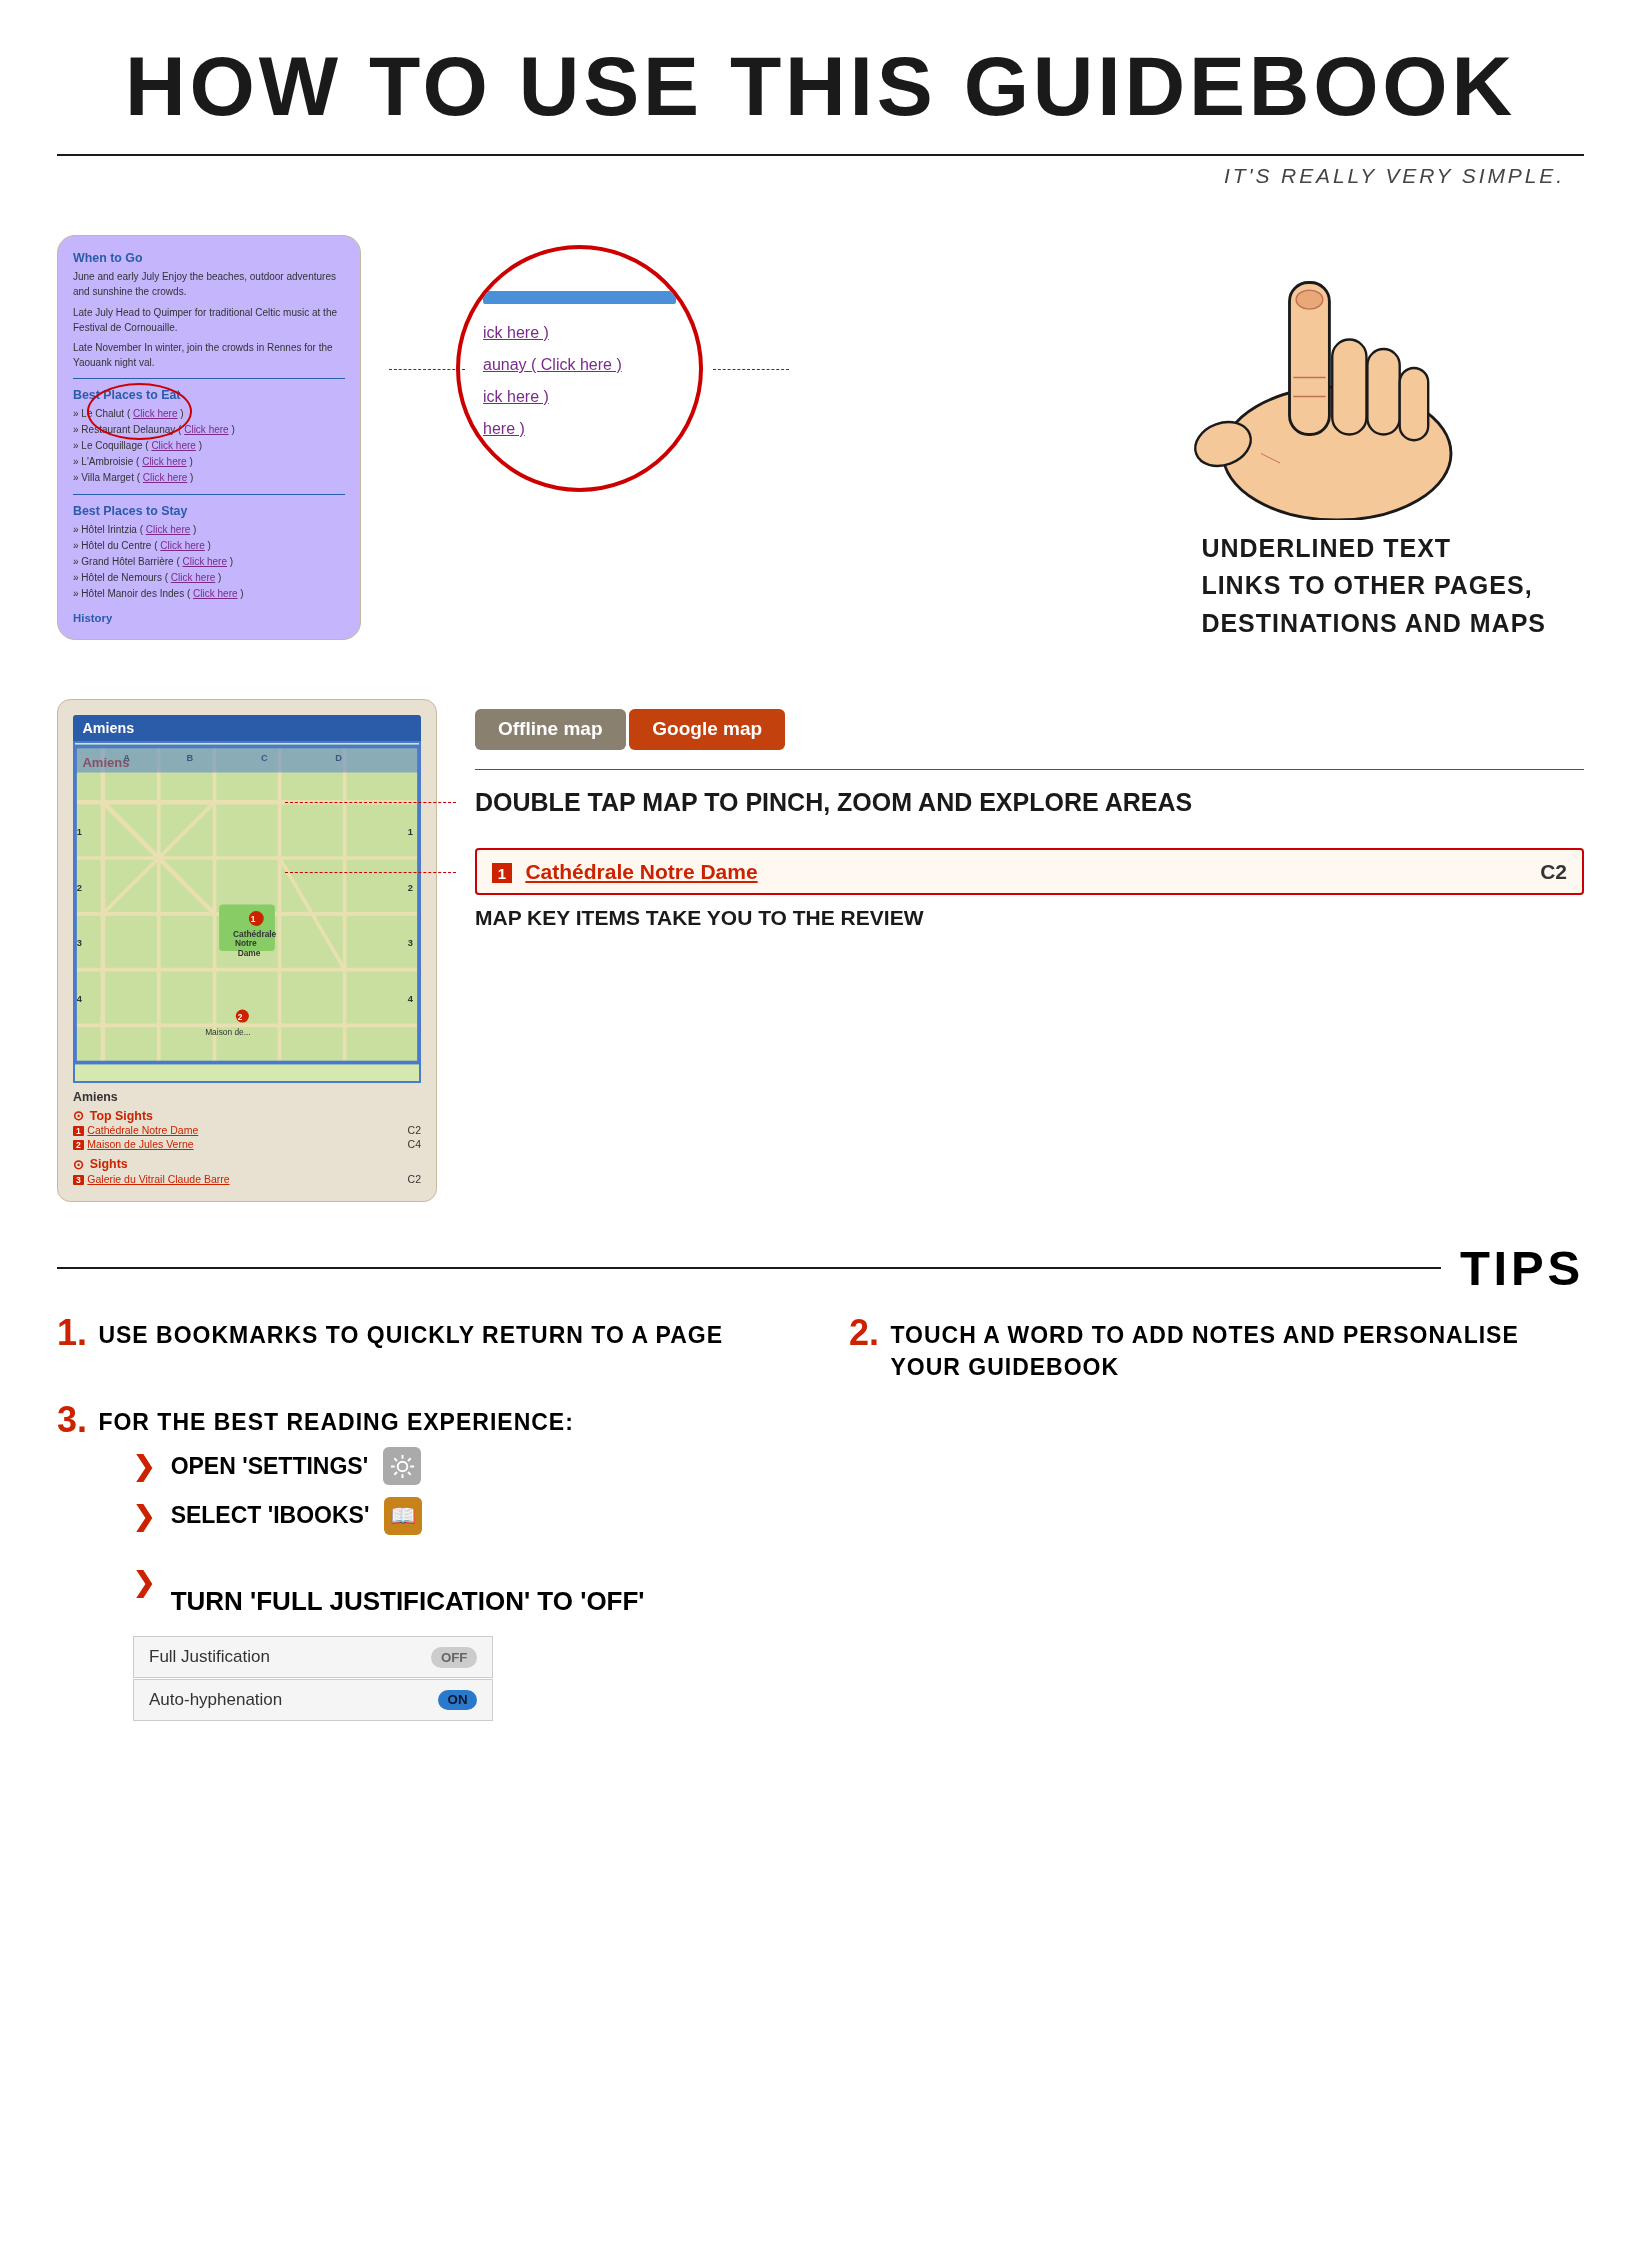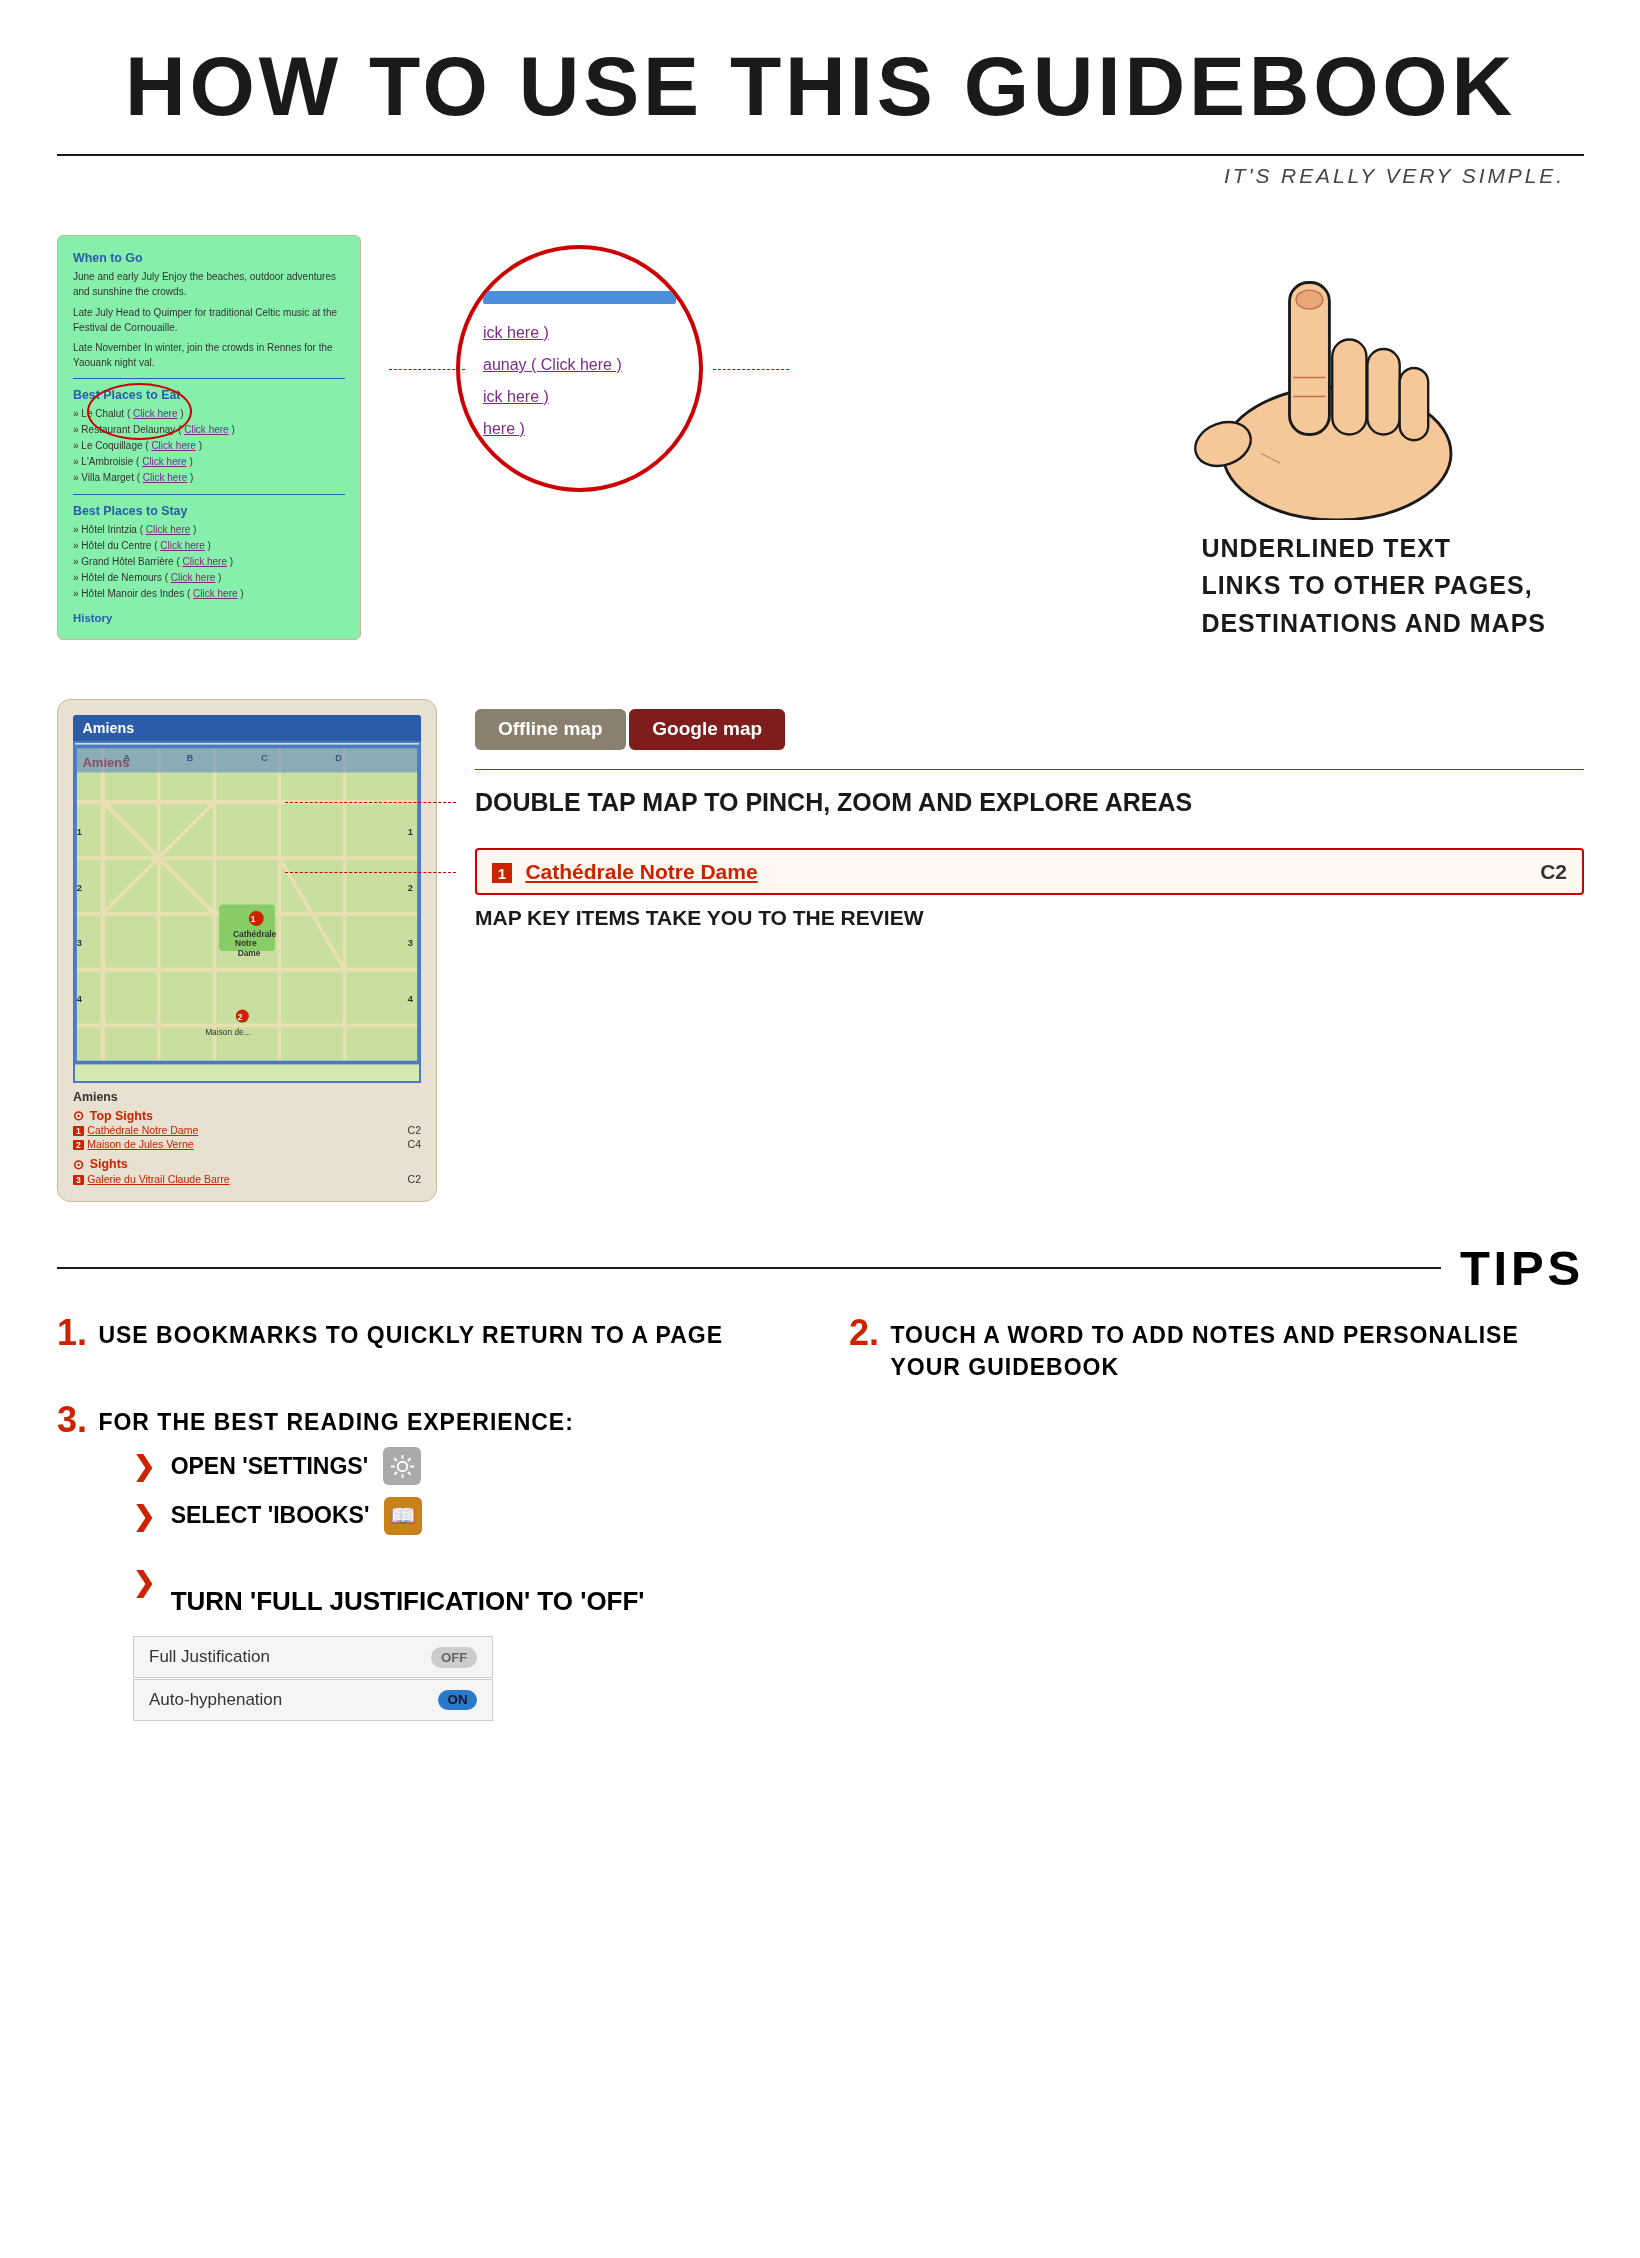--- a/index.html
+++ b/index.html
@@ -41,23 +41,23 @@
 
     
     .section1 {
       display: flex;
       flex-direction: row;
       align-items: flex-start;
       padding: 19px 57px 38px;
       gap: 0px;
     }
     .phone-mockup {
-      background: #86efac;
+      background: #c4b5fd;
       border: 1.9px solid #c8b89a;
-      border-radius: 6px;
+      border-radius: 18px;
       padding: 15px;
       width: 304px;
       min-height: 352px;
       flex-shrink: 0;
       font-size: 10.5px;
       color: #333;
       position: relative;
     }
     .phone-section-title {
       color: #2a5caa;
@@ -217,21 +217,21 @@
       font-weight: bold;
       border-radius: 5.7px;
       cursor: pointer;
       border: none;
     }
     .map-btn.offline {
       background: #8a8070;
       color: white;
     }
     .map-btn.google {
-      background: #7f1d1d;
+      background: #c2410c;
       color: white;
     }
     .map-btn-divider {
       border-top: 1.9px solid #cc2200;
       margin-bottom: 15px;
     }
     .map-desc-text {
       font-size: 21px;
       font-weight: bold;
       letter-spacing: 1px;

